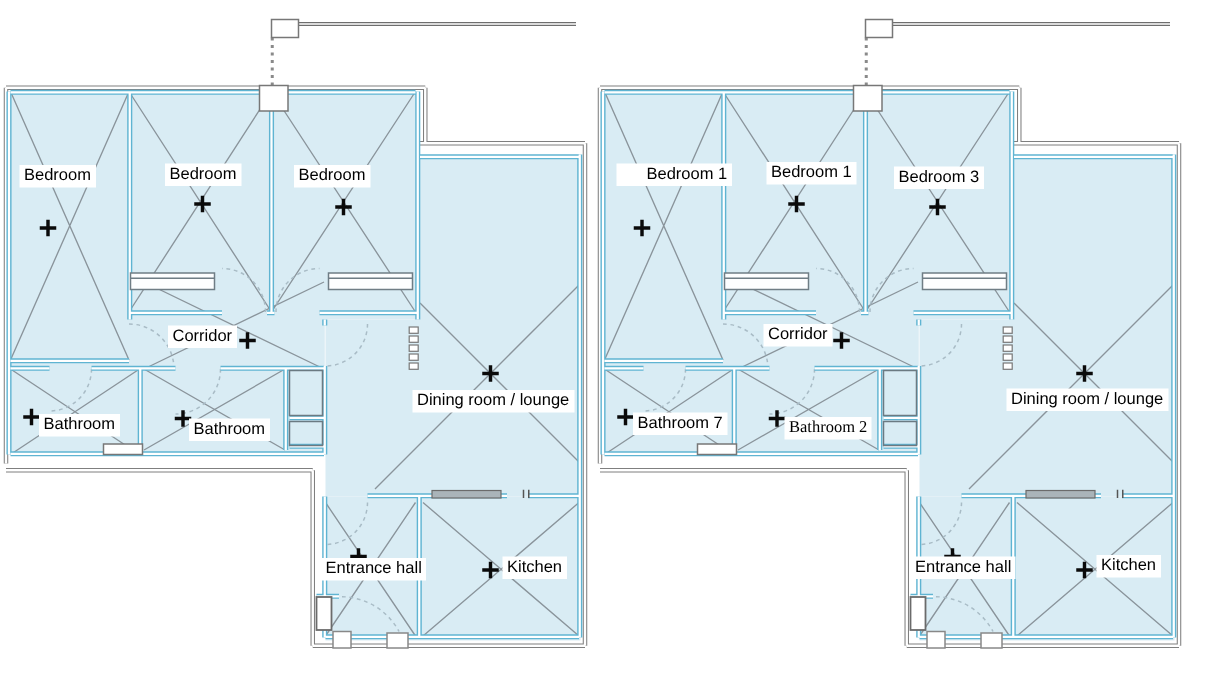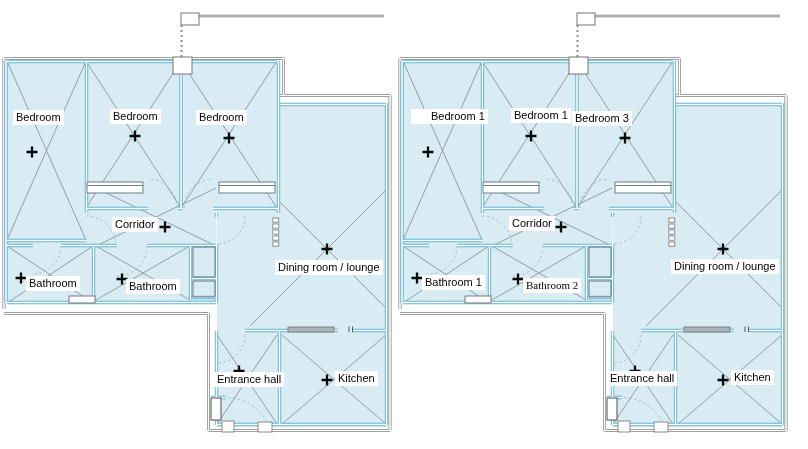--- a/index.html
+++ b/index.html
@@ -140,22 +140,22 @@
     <span class="room-label" style="left:26px;  top:276px;">Bathroom</span>
     <span class="room-label" style="left:126px; top:279px;">Bathroom</span>
     <span class="room-label" style="left:275px; top:260px;">Dining room / lounge</span>
     <span class="room-label" style="left:214px; top:372px;">Entrance hall</span>
     <span class="room-label" style="left:335px; top:371px;">Kitchen</span>
   </div>
 
   <div>
     <span class="room-label" style="left:411px; top:109px;padding-left:20px;">Bedroom 1</span>
     <span class="room-label" style="left:511px; top:108px;">Bedroom 1</span>
-    <span class="room-label" style="left:572px; top:111px;">Bedroom 3</span>
+    <span class="room-label" style="left:596px; top:111px;">Bedroom 3</span>
     <span class="room-label" style="left:509px; top:216px;">Corridor</span>
-    <span class="room-label" style="left:422px; top:275px;">Bathroom 1</span>
+    <span class="room-label" style="left:422px; top:275px;">Bathroom 7</span>
     <span class="room-label" style="left:523px; top:278px;font-family:Liberation Serif, serif;">Bathroom 2</span>
     <span class="room-label" style="left:671px; top:259px;">Dining room / lounge</span>
     <span class="room-label" style="left:607px; top:371px;">Entrance hall</span>
     <span class="room-label" style="left:731px; top:370px;">Kitchen</span>
   </div>
 
 </div>
 
 </body></html>

